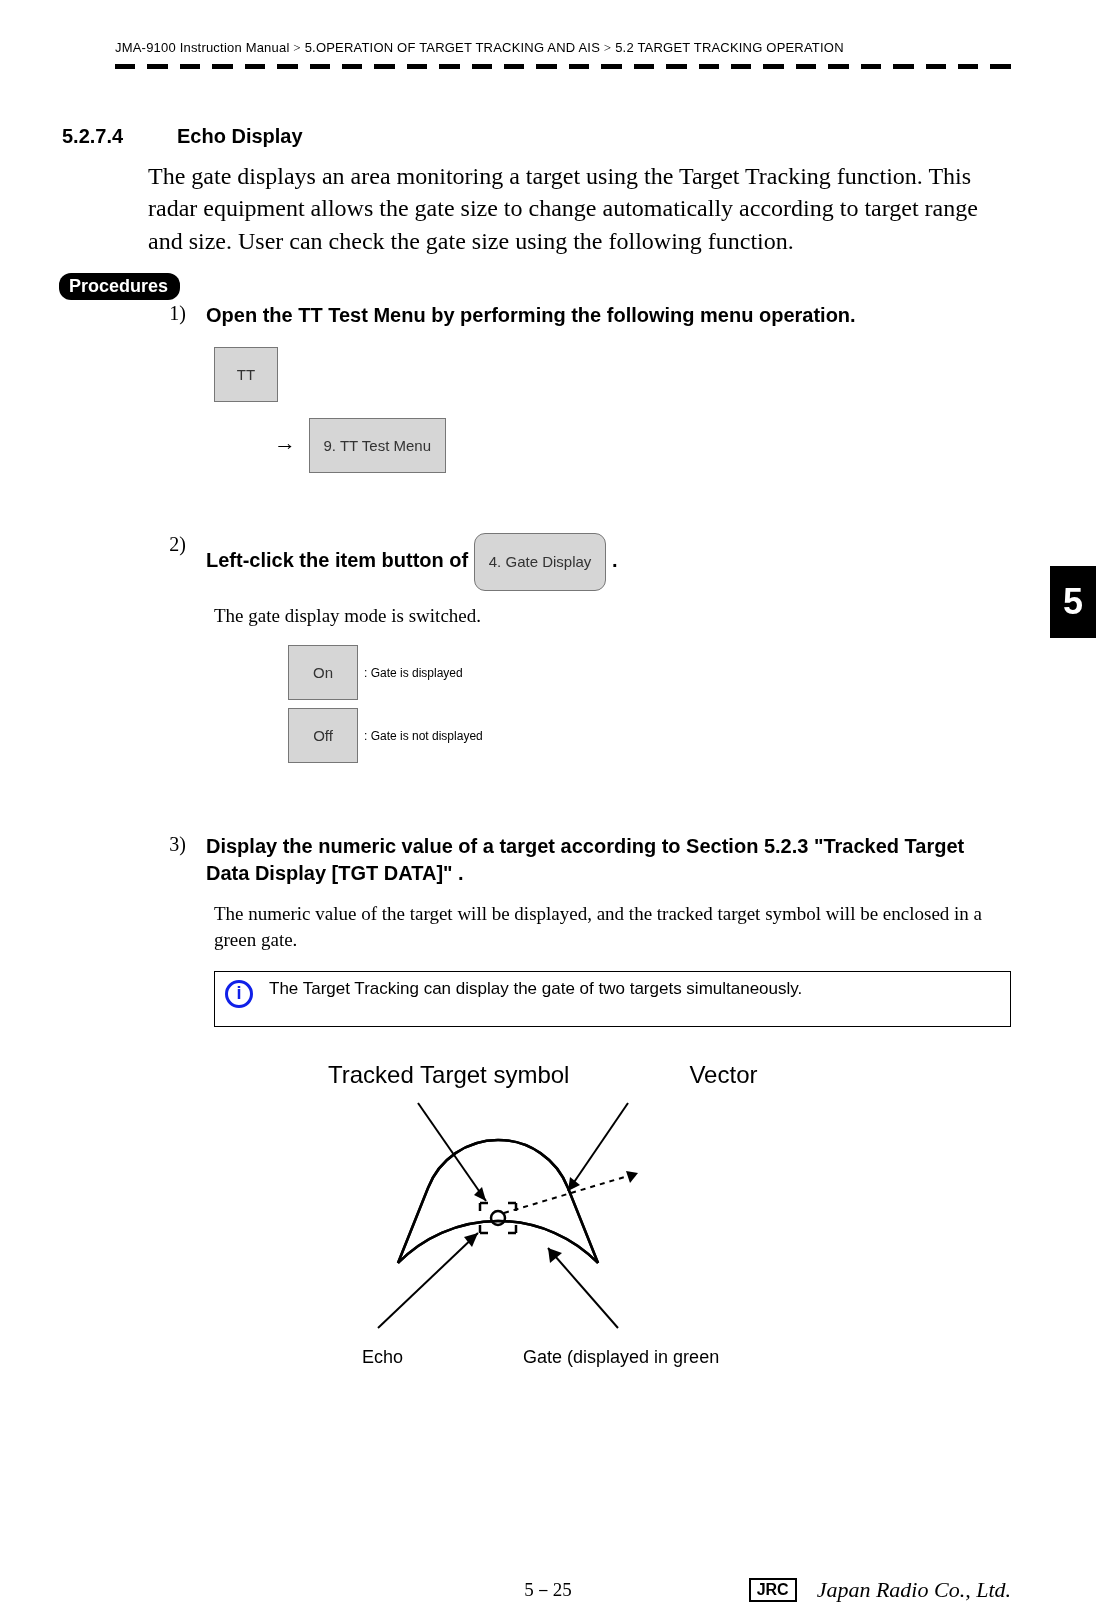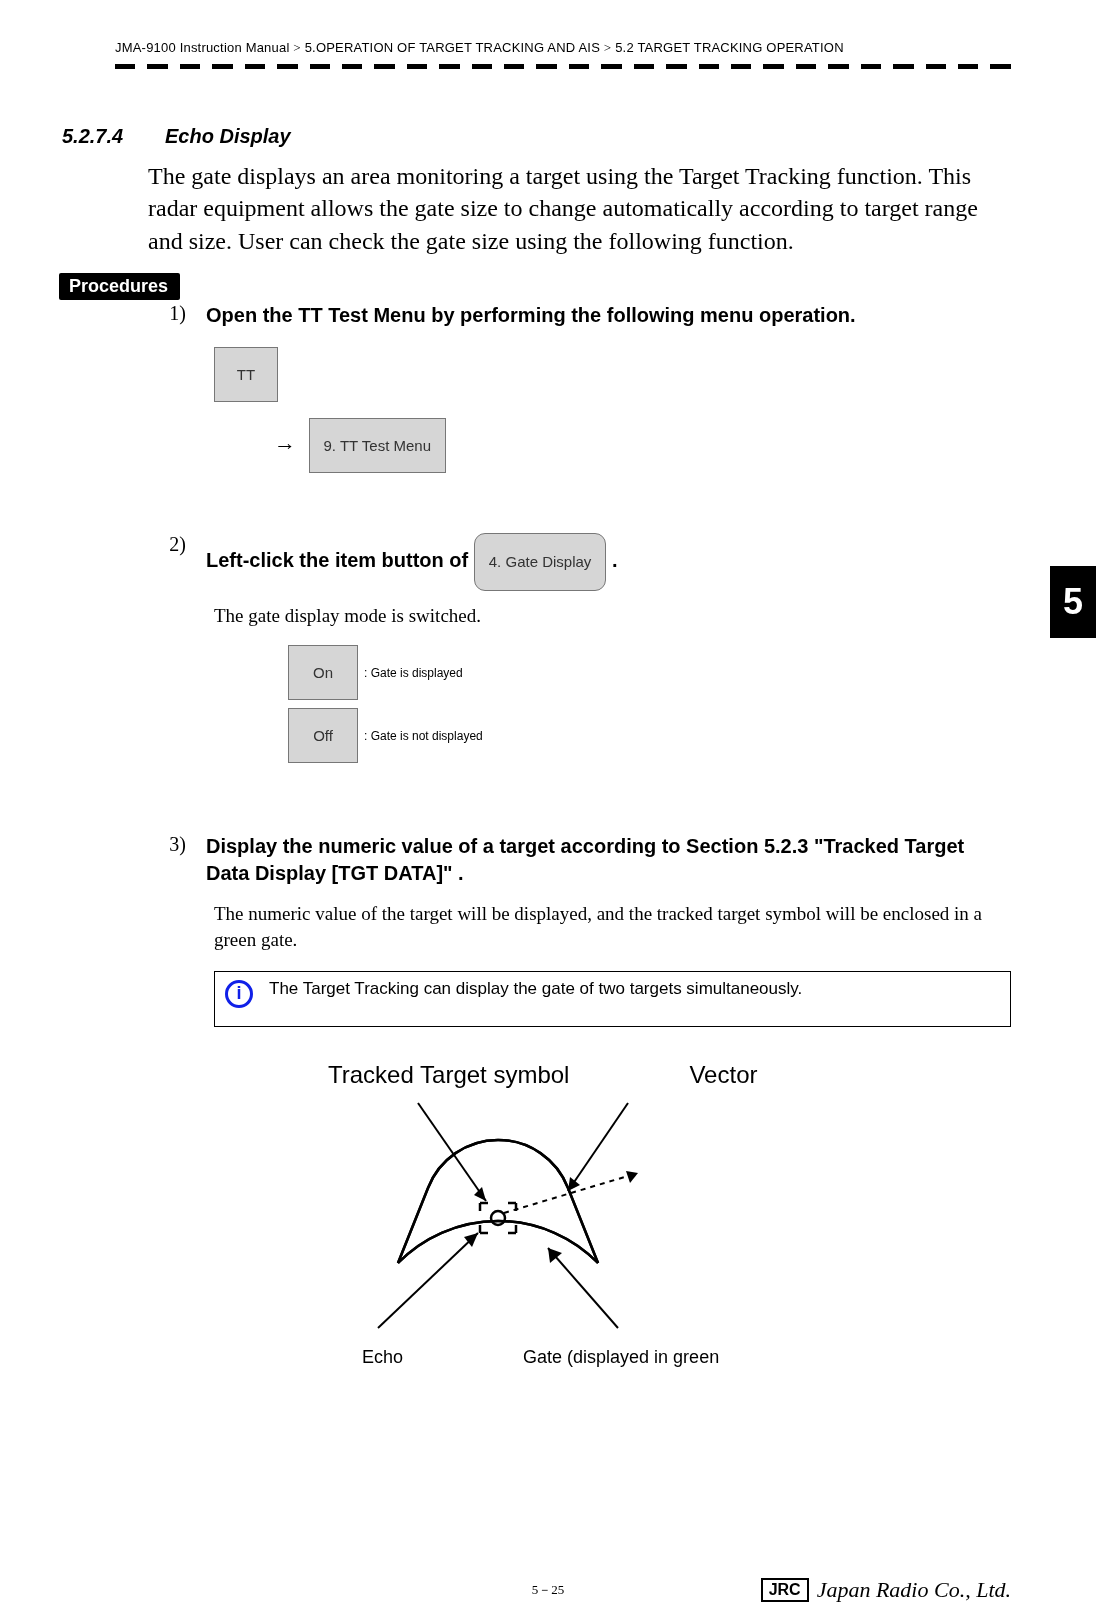--- a/index.html
+++ b/index.html
@@ -20,32 +20,32 @@
     font-family: Arial, Helvetica, sans-serif;
     font-size: 13px;
     letter-spacing: 0.2px;
     margin-bottom: 8px;
     white-space: nowrap;
   }
   .header-row .gt { font-family: "Times New Roman", serif; }
   
   .dash-line { display:flex; gap:12px; margin-bottom:56px; margin-top:4px;}
   .dash-line span { display:inline-block; width:22px; height:5px; background:#000;}
-  .sec-num-row { display:flex; gap:18px; margin-bottom:12px;font-style:italic;}
+  .sec-num-row { display:flex; gap:30px; margin-bottom:12px;}
   .sec-num { font-family: Arial, Helvetica, sans-serif; font-weight:bold; font-size:20px; flex:0 0 88px; margin-left:-56px; padding-left:3px;}
   .sec-title { font-family: Arial, Helvetica, sans-serif; font-weight:bold; font-size:20px;}
   .body-indent { margin-left: 33px; }
   .para { font-size:24px; line-height:1.35; margin-bottom:16px; font-family:"Times New Roman",serif;}
   .procedures-badge {
     display:inline-block;
     background:#000; color:#fff;
     font-family: Arial, Helvetica, sans-serif;
     font-weight:bold; font-size:18px;
     padding:3px 12px 3px 10px;
-    border-radius:2px;
+    border-radius:12px;
     margin-left:-56px; margin-bottom:2px;
   }
   .step { display:flex; gap:20px; margin-bottom:6px; }
   .step .num { font-family:"Times New Roman",serif; font-size:20px; width:24px; text-align:right; flex:0 0 38px;}
   .step .txt { font-family: Arial, Helvetica, sans-serif; font-weight:bold; font-size:20px; line-height:1.35; flex:1;}
   .step .txt .inline-btn { font-weight:normal;border-radius:11px;}
   .step-sub { margin-left:66px; font-family:"Times New Roman",serif; font-size:19px; margin-top:14px; margin-bottom:18px; }
   .ui-btn {
     display:inline-block;
     background:#d6d6d6;
@@ -91,22 +91,22 @@
   .diagram-wrap { margin-left:120px; margin-top:6px;}
   .diag-labels-top { display:flex; gap:120px; font-family: Arial, Helvetica, sans-serif; font-size:24px; margin-bottom:4px; margin-left:60px;}
   .diag-svg { display:block; }
   .diag-labels-bottom { display:flex; gap:120px; font-family: Arial, Helvetica, sans-serif; font-size:18px; margin-top:4px; margin-left:94px;}
   .footer {
     position:absolute; bottom:30px; left:0; right:0;
     display:flex; align-items:center; justify-content:center;
     gap:120px;
     padding: 0 85px 0 115px;
   }
-  .page-num { font-family:"Times New Roman",serif; font-size:13px; position:absolute; left:50%; transform:translateX(-50%); }
-  .company { position:absolute; right:85px; display:flex; align-items:center; gap:8px; font-family:"Brush Script MT","Segoe Script",cursive; font-size:22px; font-style:italic;}
+  .page-num { font-family:"Times New Roman",serif; font-size:19px; position:absolute; left:50%; transform:translateX(-50%); }
+  .company { position:absolute; right:85px; display:flex; align-items:center; gap:20px; font-family:"Brush Script MT","Segoe Script",cursive; font-size:22px; font-style:italic;}
   .jrc-box { border:2px solid #000; font-family: Arial, Helvetica, sans-serif; font-weight:bold; font-size:16px; padding:1px 6px; font-style:normal;} .sp30{height:30px;} .sp60{height:60px;}
 </style>
 </head>
 <body>
 
 <div class="page">
 
   <div class="header-row">
     <span>JMA-9100 Instruction Manual</span>
     <span class="gt">&gt;</span>

